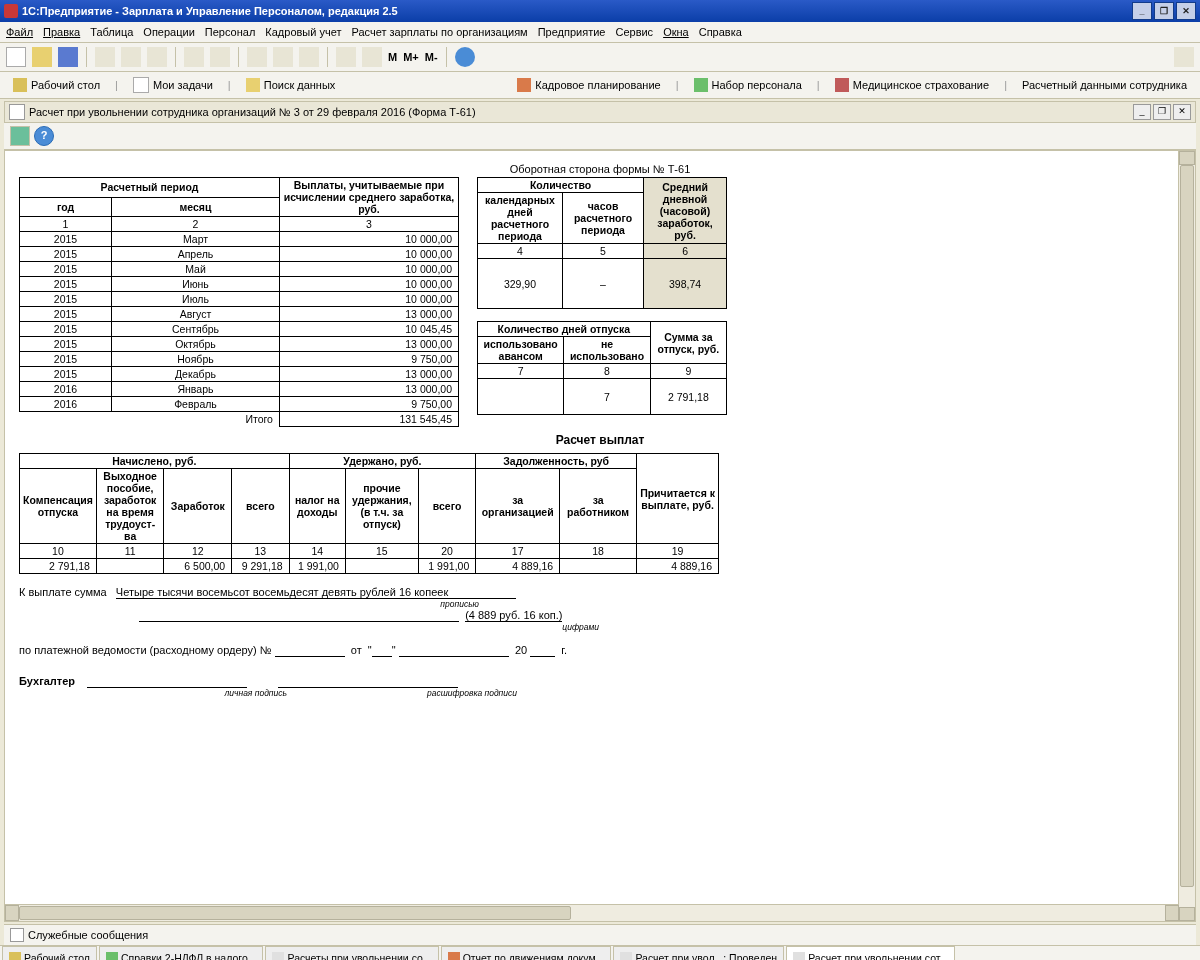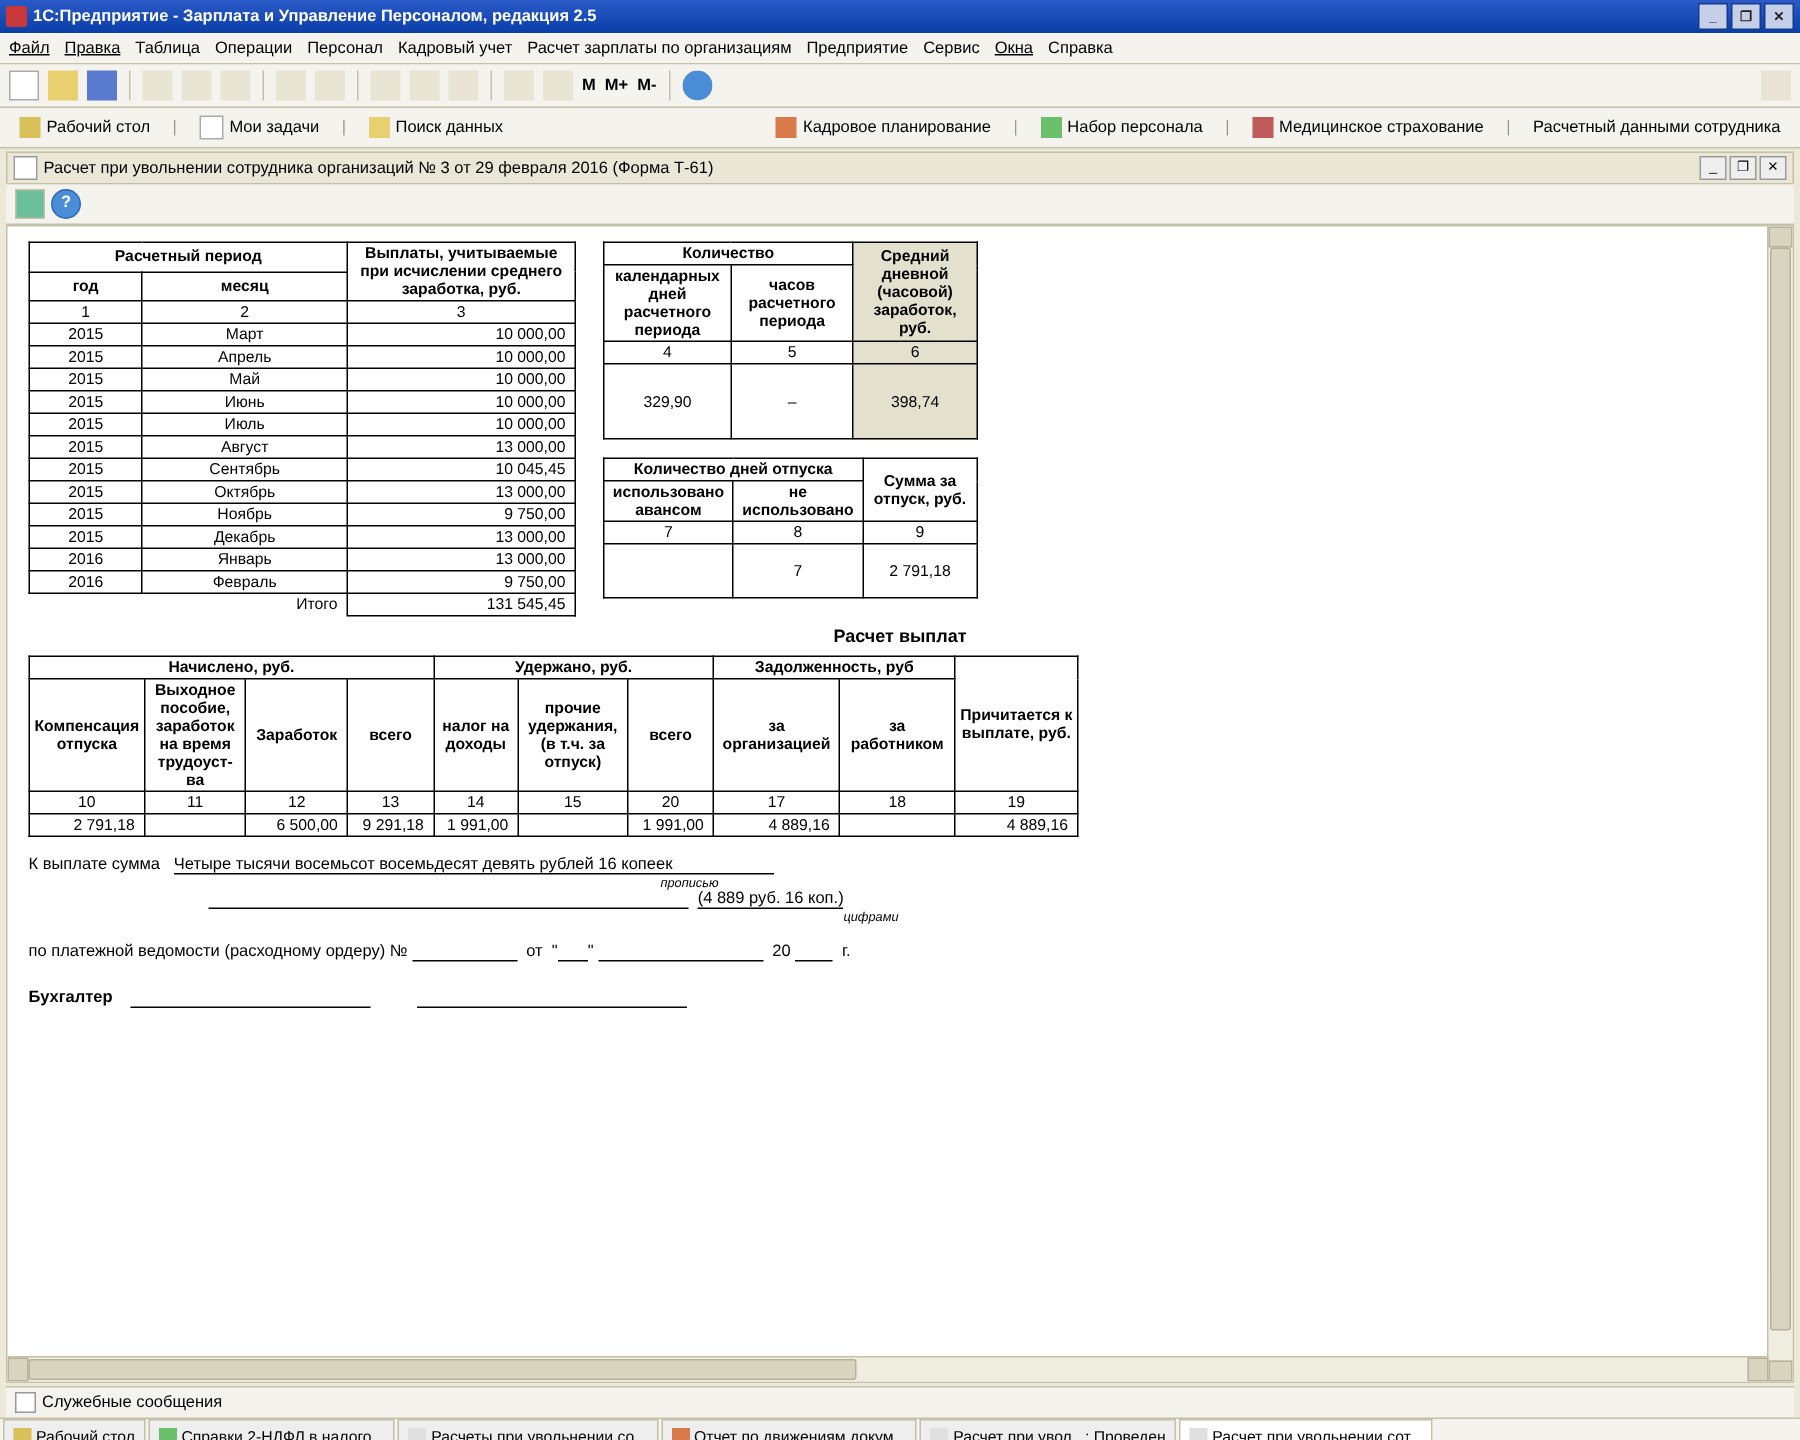--- a/index.html
+++ b/index.html
@@ -147,24 +147,25 @@
   <span class="wbtn">✕</span>
 </div>
 
 <div class="doc-toolbar">
   <span class="ic" style="background:#6bbf9b"></span>
   <span class="ic help">?</span>
 </div>
 
 <div class="viewport">
   <div class="page">
+    <div class="hdr-small">Оборотная сторона формы № Т-61</div>
 
     <div class="tables-row">
 
-      <table class="t" style="width:365px">
+      <table class="t" style="width:440px">
         <tbody>
             <tr>
               <th colspan="2">Расчетный период</th>
               <th rowspan="2" style="width:180px">Выплаты, учитываемые при исчислении среднего заработка, руб.</th>
             </tr>
         <tr>
               <th style="width:90px">год</th>
               <th style="width:170px">месяц</th>
             </tr>
         <tr>
@@ -361,20 +362,26 @@
       <span class="under" style="min-width:25px">&nbsp;</span>
       &nbsp;<span>г.</span>
     </div>
 
     <div class="botline" style="margin-top:18px">
       <b>Бухгалтер</b>&nbsp;&nbsp;&nbsp;
       <span class="under" style="min-width:160px">&nbsp;</span>
       &nbsp;&nbsp;&nbsp;&nbsp;&nbsp;&nbsp;&nbsp;&nbsp;
       <span class="under" style="min-width:180px">&nbsp;</span>
     </div>
+    <div style="display:flex">
+      <span style="width:108px"></span>
+      <span class="tiny" style="width:160px">личная подпись</span>
+      <span style="width:50px"></span>
+      <span class="tiny" style="width:180px">расшифровка подписи</span>
+    </div>
   </div>
 
   <div class="scroll-v">
     <div class="arr" style="top:0"></div>
     <div class="thumb"></div>
     <div class="arr" style="bottom:0"></div>
   </div>
   <div class="scroll-h">
     <div class="arr" style="left:0"></div>
     <div class="thumb"></div>

